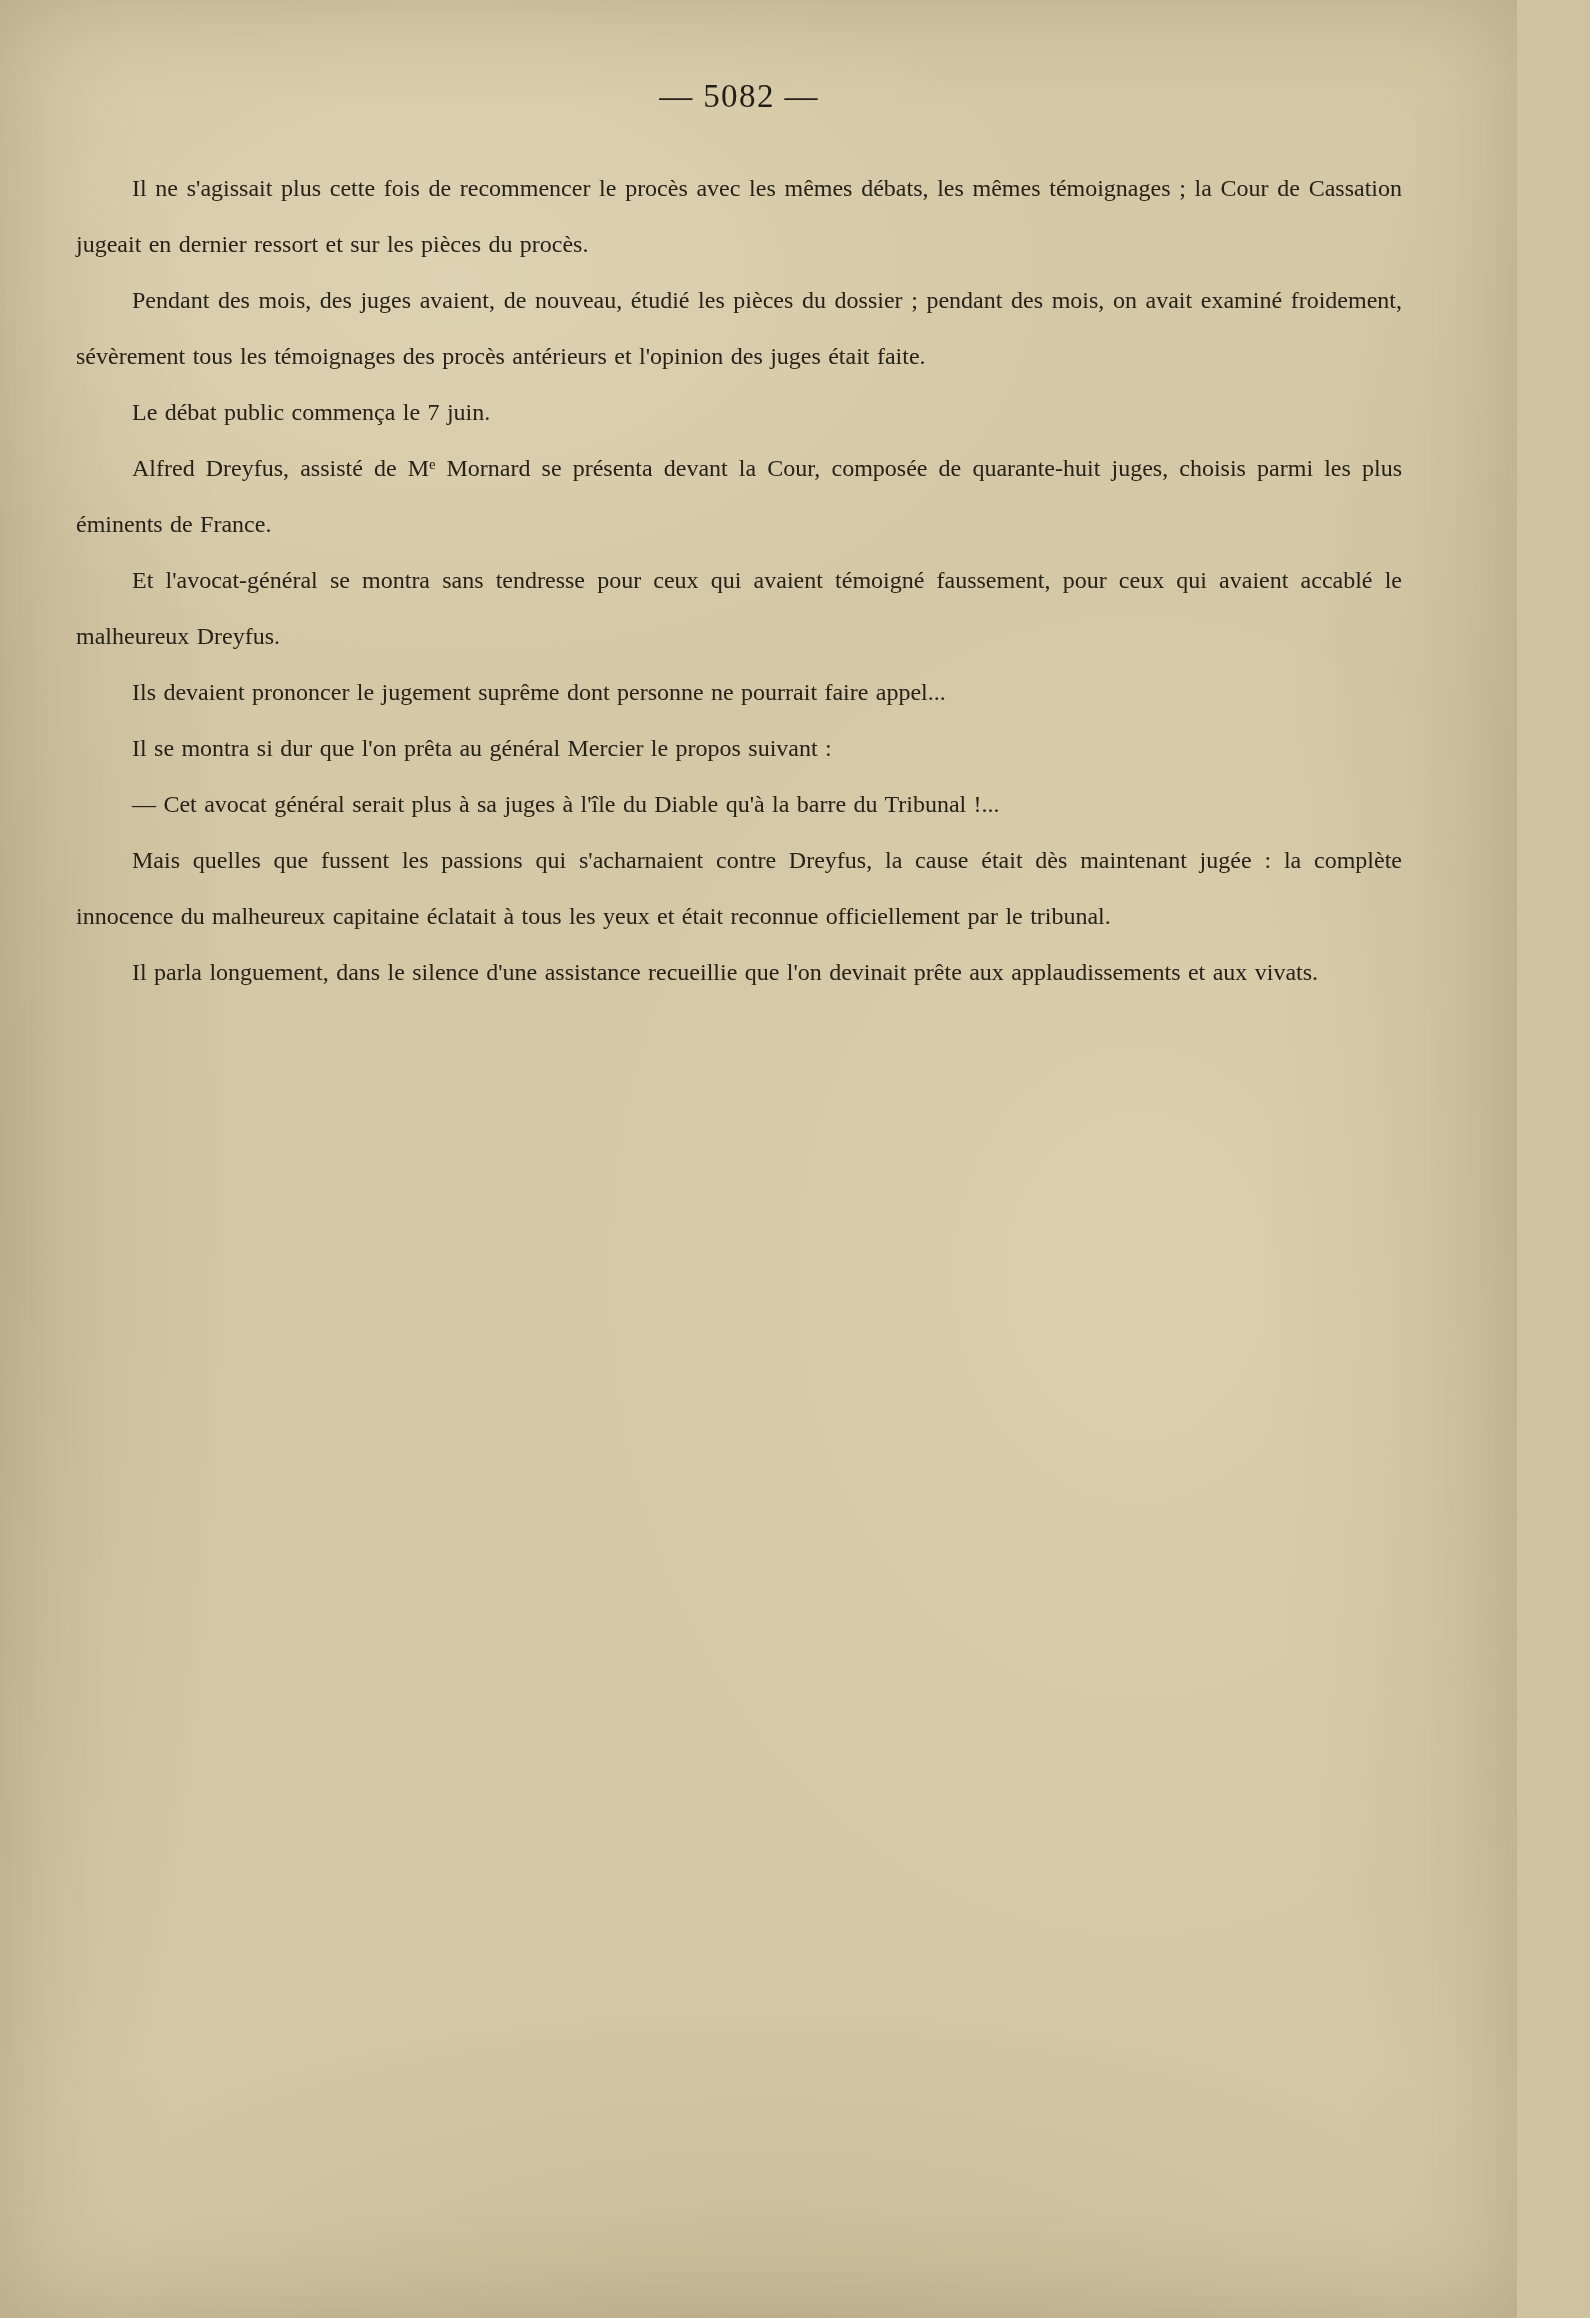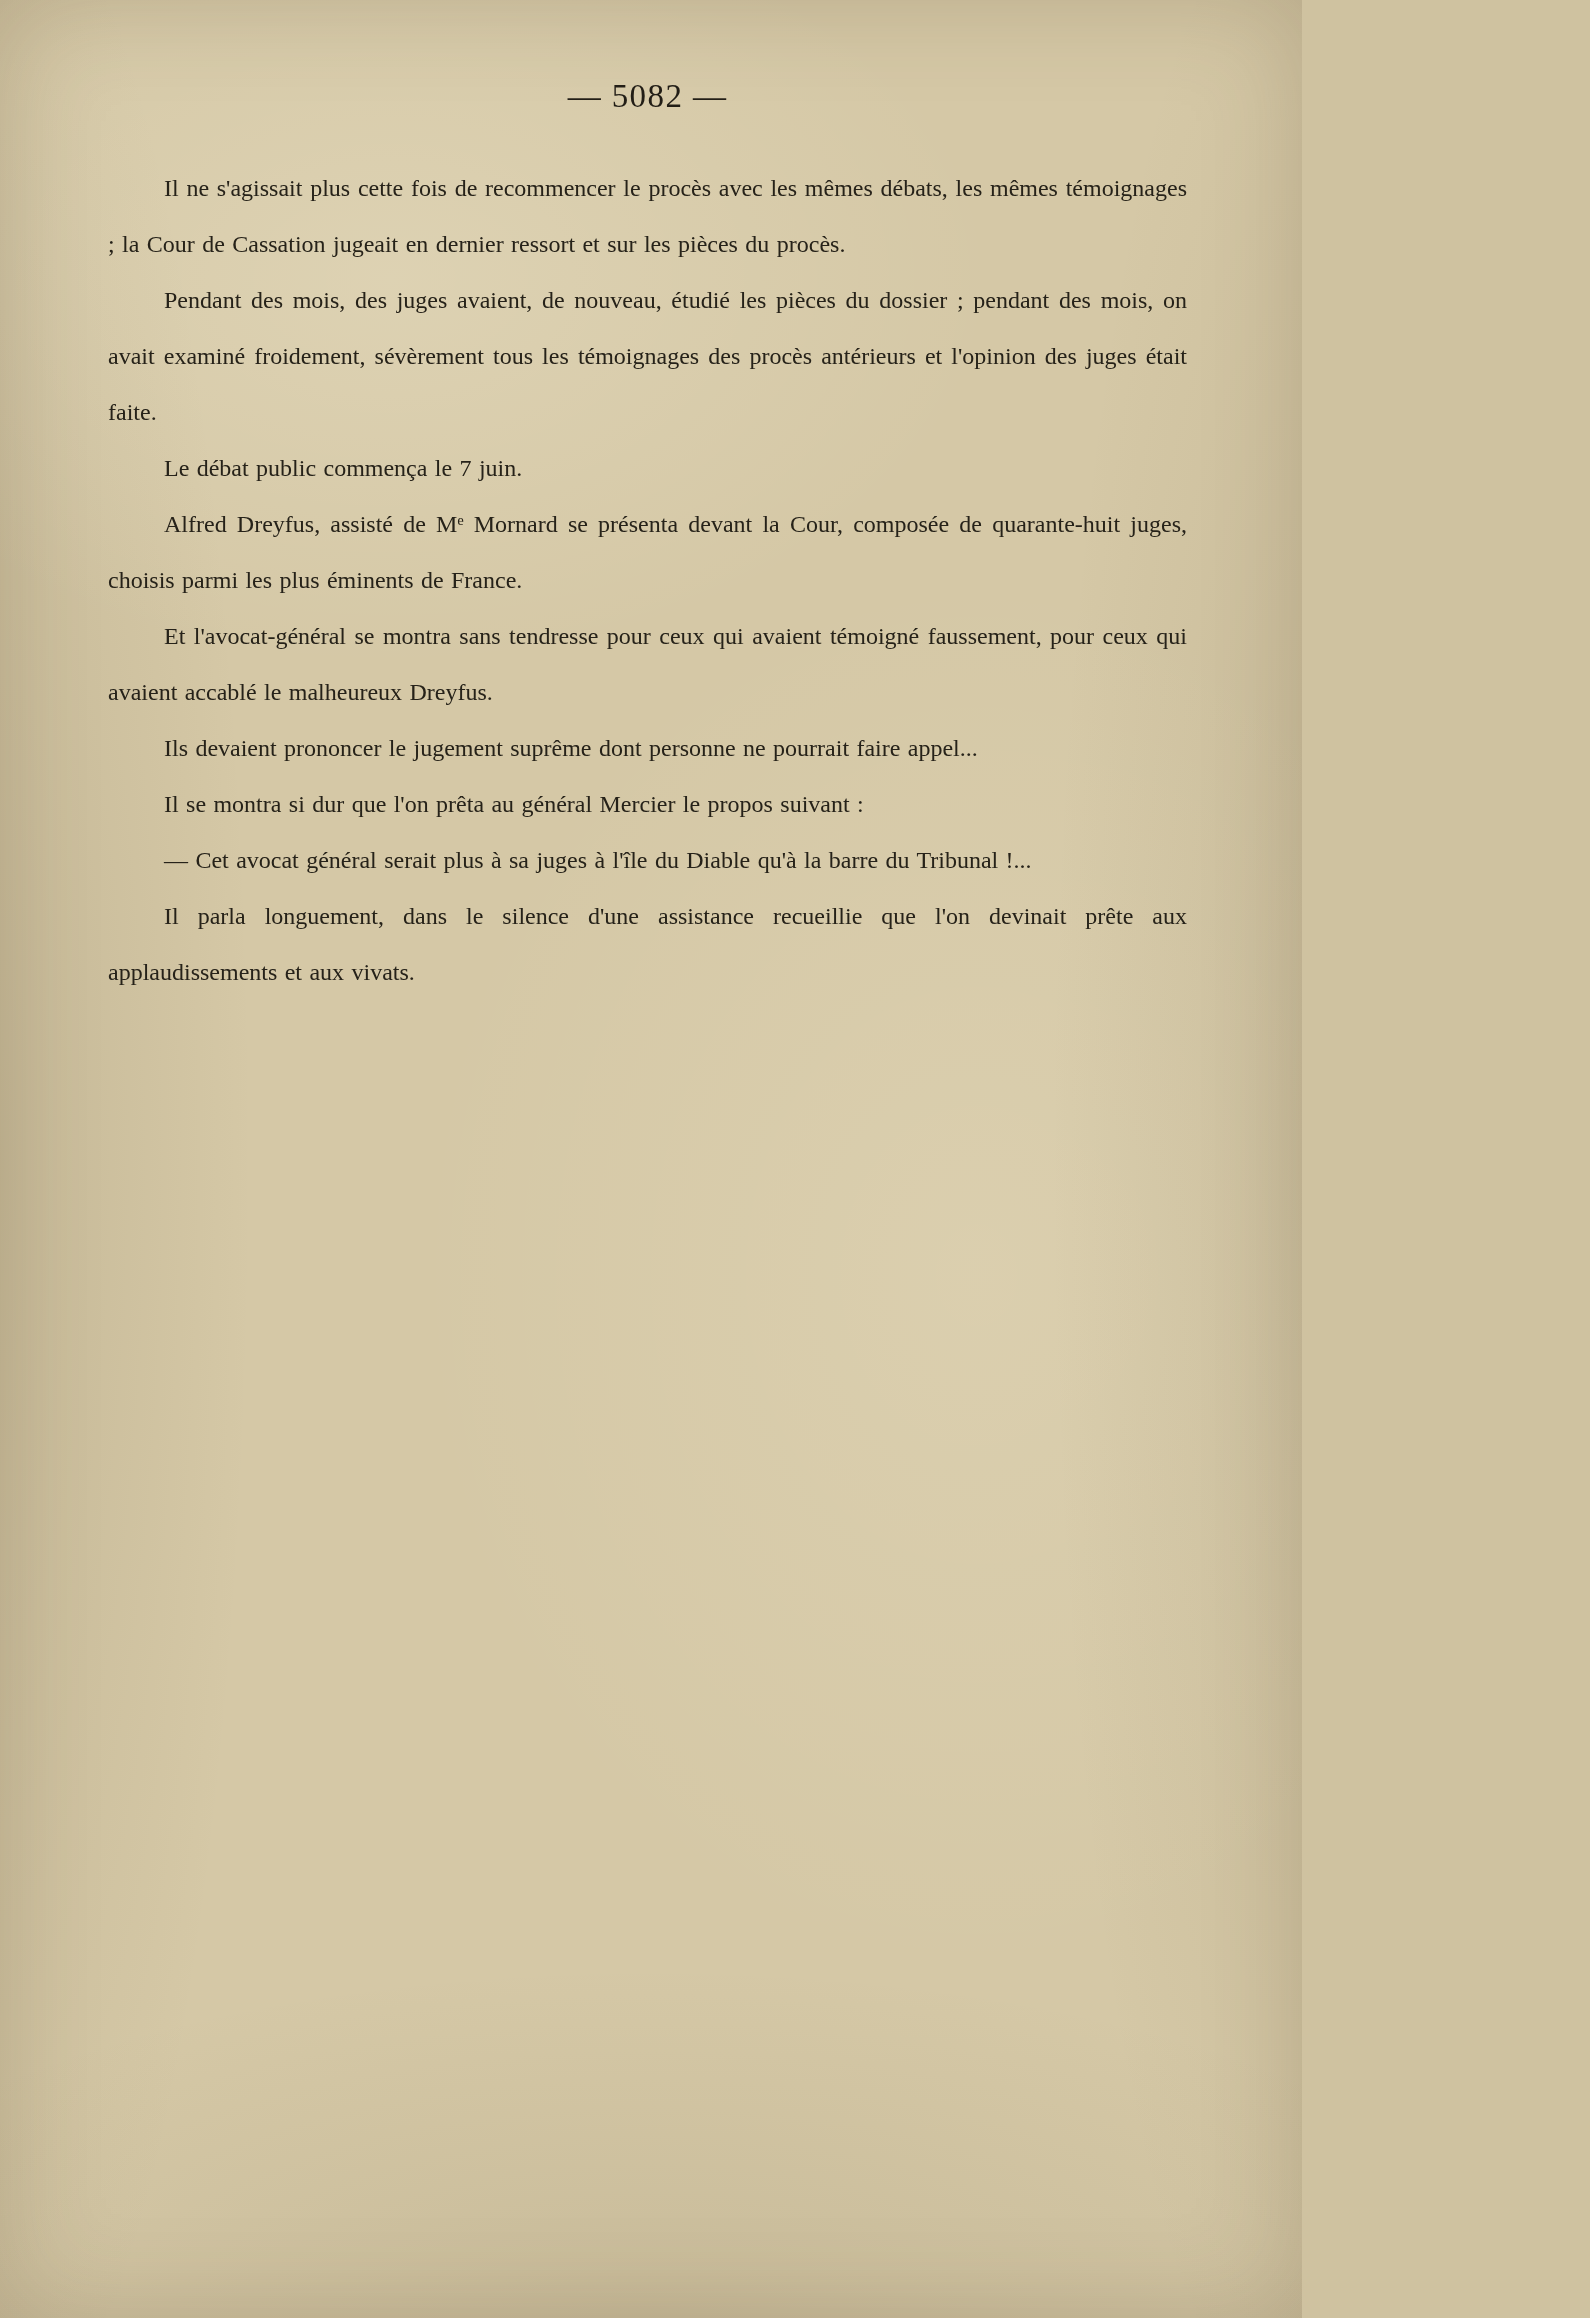--- a/index.html
+++ b/index.html
@@ -9,24 +9,24 @@
   body {
     width: 1591px;
     min-height: 2319px;
     background: #cfc2a0;
     font-family: "Liberation Serif", "DejaVu Serif", serif;
     color: #262219;
     overflow: hidden;
   }
   .page {
     position: relative;
-    width: 1302px;
+    width: 1517px;
     min-height: 2319px;
     box-sizing: border-box;
-    padding: 51px 115px 87px 108px;
+    padding: 51px 115px 87px 76px;
     background:
       radial-gradient(ellipse 1011px 650px at 30% 12%, rgba(255,250,230,0.20), rgba(0,0,0,0) 60%),
       radial-gradient(ellipse 866px 1083px at 75% 55%, rgba(255,248,225,0.14), rgba(0,0,0,0) 65%),
       radial-gradient(ellipse 1299px 505px at 50% 100%, rgba(90,75,45,0.10), rgba(0,0,0,0) 70%),
       radial-gradient(ellipse 361px 1877px at 0% 50%, rgba(95,80,50,0.12), rgba(0,0,0,0) 70%),
       radial-gradient(ellipse 361px 1877px at 100% 50%, rgba(95,80,50,0.10), rgba(0,0,0,0) 70%),
       #d5c8a6;
     box-shadow: inset 0 0 101px rgba(80,65,35,0.22);
   }
   .page-number {
@@ -56,17 +56,18 @@
 
   <div class="text-block">
     <p>Il ne s'agissait plus cette fois de recommencer le procès avec les mêmes débats, les mêmes témoignages ; la Cour de Cassation jugeait en dernier ressort et sur les pièces du procès.</p>
     <p>Pendant des mois, des juges avaient, de nouveau, étudié les pièces du dossier ; pendant des mois, on avait examiné froidement, sévèrement tous les témoignages des procès antérieurs et l'opinion des juges était faite.</p>
     <p>Le débat public commença le 7 juin.</p>
     <p>Alfred Dreyfus, assisté de Mᵉ Mornard se présenta devant la Cour, composée de quarante-huit juges, choisis parmi les plus éminents de France.</p>
     <p>Et l'avocat-général se montra sans tendresse pour ceux qui avaient témoigné faussement, pour ceux qui avaient accablé le malheureux Dreyfus.</p>
     <p>Ils devaient prononcer le jugement suprême dont personne ne pourrait faire appel...</p>
     <p>Il se montra si dur que l'on prêta au général Mercier le propos suivant :</p>
     <p>— Cet avocat général serait plus à sa juges à l'île du Diable qu'à la barre du Tribunal !...</p>
+    <p>Mais quelles que fussent les passions qui s'acharnaient contre Dreyfus, la cause était dès maintenant jugée : la complète innocence du malheureux capitaine éclatait à tous les yeux et était reconnue officiellement par le tribunal.</p>
     <p>Il parla longuement, dans le silence d'une assistance recueillie que l'on devinait prête aux applaudissements et aux vivats.</p>
   </div>
 
 </div>
 
 
 </body></html>

